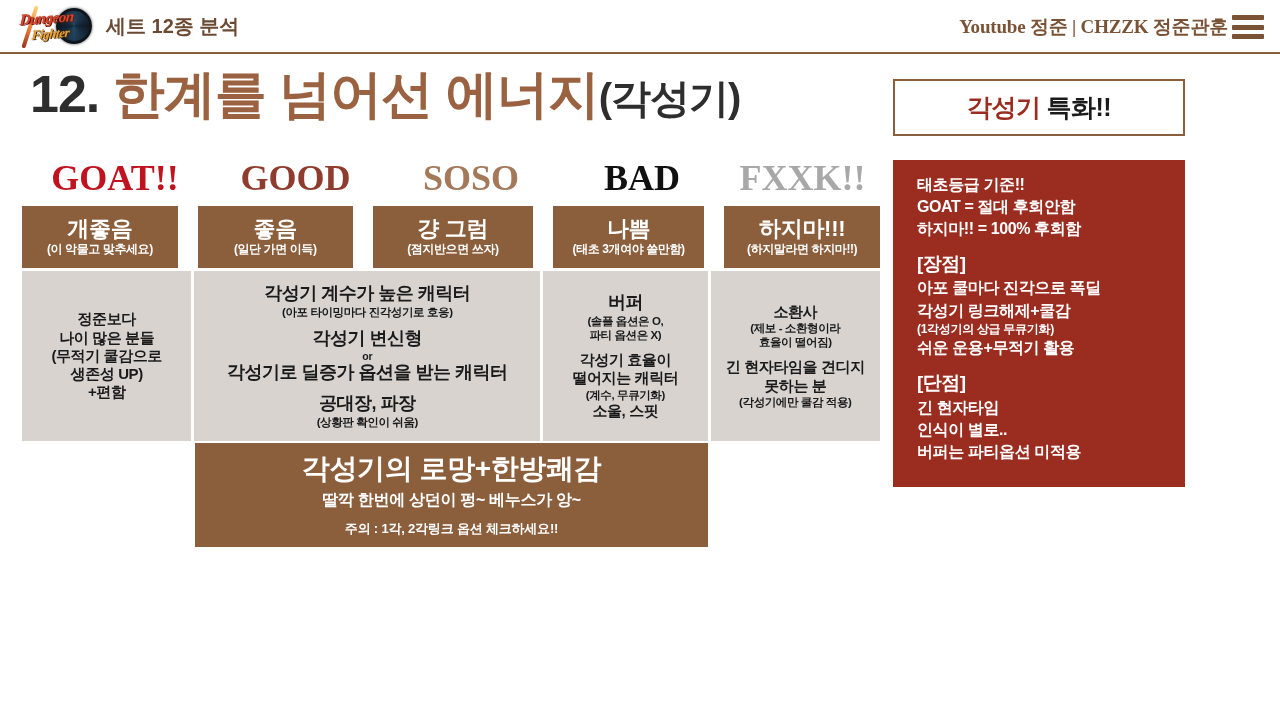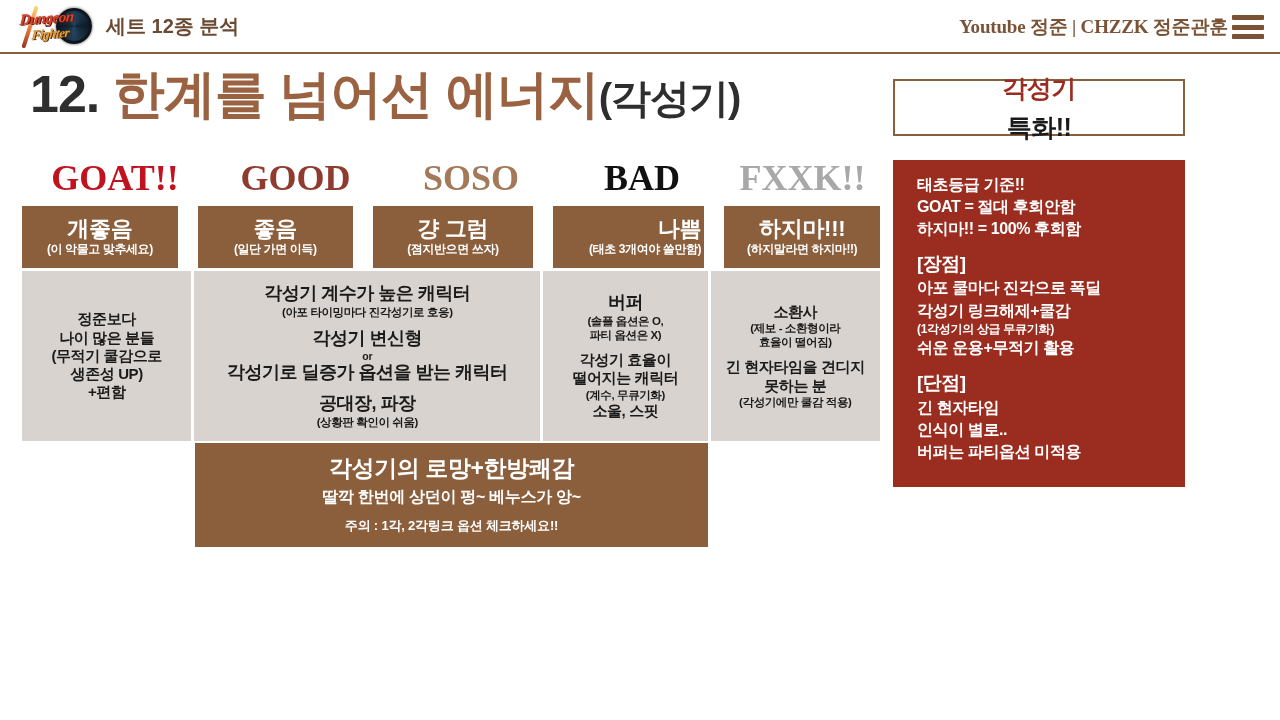--- a/index.html
+++ b/index.html
@@ -247,21 +247,21 @@
     width: 513px; height: 104px;
     background: #8b5e3c;
     color: #ffffff;
     display: flex;
     flex-direction: column;
     align-items: center;
     justify-content: center;
     text-align: center;
   }
   .bb-1 {
-    font-size: 23px;
+    font-size: 28px;
     font-weight: bold;
     letter-spacing: -0.4px;
     line-height: 1.2;
     white-space: nowrap;
   }
   .bb-2 {
     font-size: 16px;
     font-weight: bold;
     letter-spacing: -0.3px;
     line-height: 1.5;
@@ -280,21 +280,20 @@
   .side-box {
     position: absolute;
     left: 893px; top: 79px;
     width: 292px; height: 57px;
     border: 2px solid #8a5f3e;
     background: #ffffff;
     display: flex;
     align-items: center;
     justify-content: center;
     gap: 6px;
-    flex-direction: column;
   }
   .sb-red {
     font-size: 25px;
     font-weight: bold;
     color: #9b2d20;
     letter-spacing: -0.5px;
   }
   .sb-dark {
     font-size: 25px;
     font-weight: bold;
@@ -375,21 +374,21 @@
           <div class="hdr-sub">(이 악물고 맞추세요)</div>
         </div>
         <div class="hdr-cell" style="width: 169px; background: rgb(139, 94, 60);">
           <div class="hdr-main">좋음</div>
           <div class="hdr-sub">(일단 가면 이득)</div>
         </div>
         <div class="hdr-cell" style="width: 175px; background: rgb(139, 94, 60);">
           <div class="hdr-main">걍 그럼</div>
           <div class="hdr-sub">(졈지반으면 쓰자)</div>
         </div>
-        <div class="hdr-cell" style="width: 165px; background: rgb(139, 94, 60); align-items: flex-end;">
+        <div class="hdr-cell" style="width: 165px; background: rgb(139, 94, 60);">
           <div class="hdr-main">나쁨</div>
           <div class="hdr-sub">(태초 3개여야 쓸만함)</div>
         </div>
         <div class="hdr-cell" style="width: 170px; background: rgb(139, 94, 60);">
           <div class="hdr-main">하지마!!!</div>
           <div class="hdr-sub">(하지말라면 하지마!!)</div>
         </div>
       </div>
     <div class="body-row">
         <div class="body-cell" style="width: 170px; background: rgb(217, 211, 207);">

